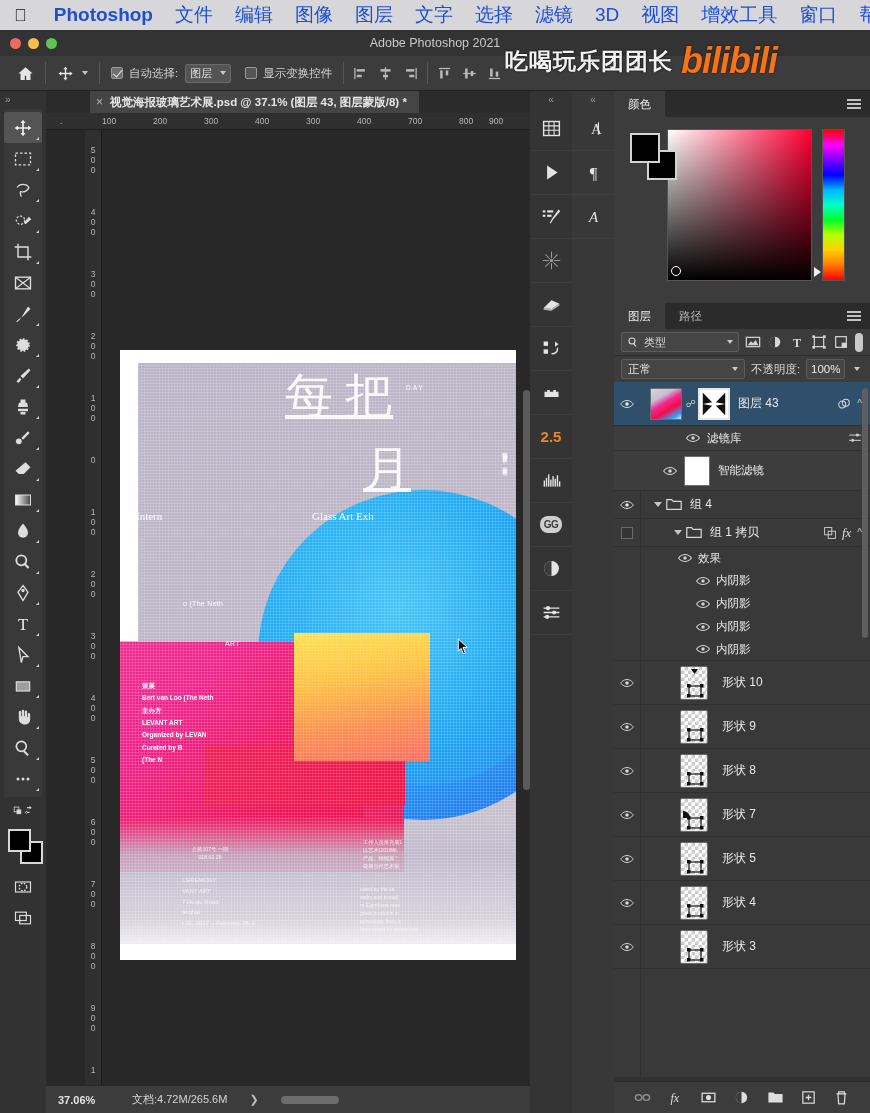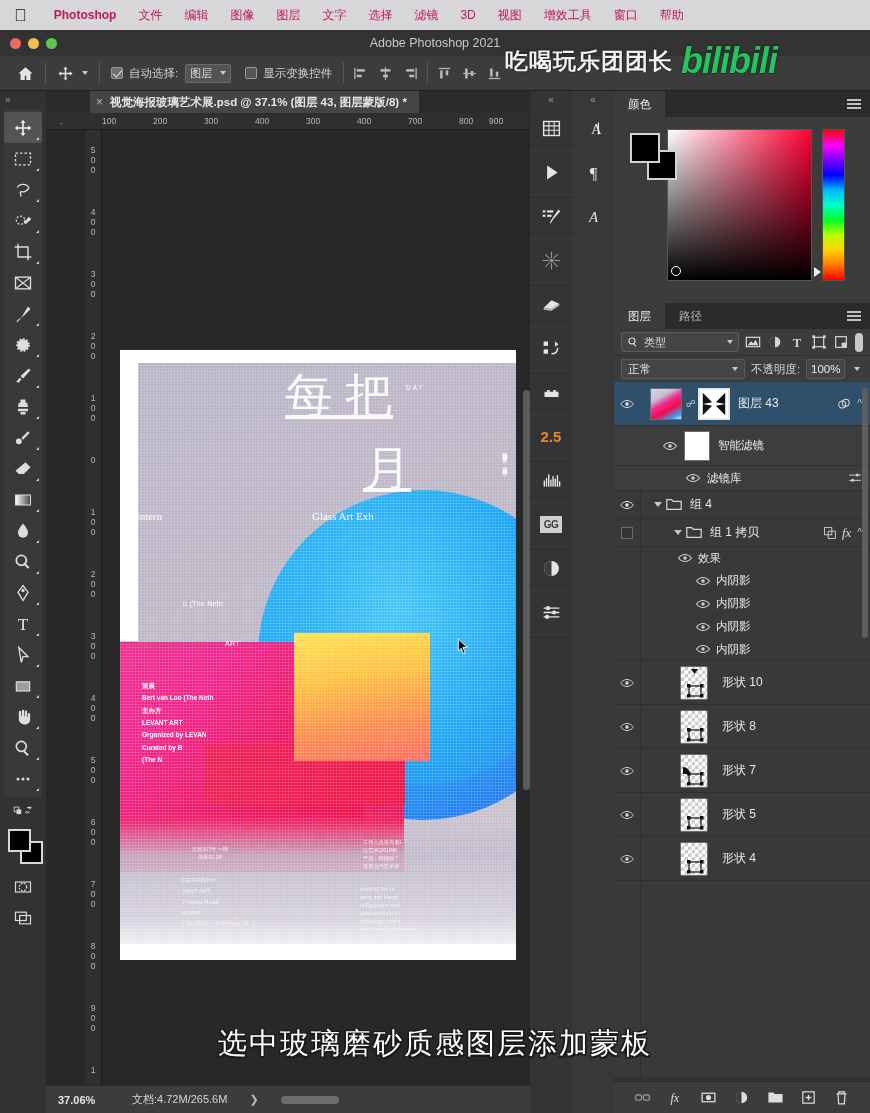--- a/index.html
+++ b/index.html
@@ -11,21 +11,21 @@
   }
   #app{position:relative;width:870px;height:1113px;}
 
   
   .macbar{
     position:absolute;top:0;left:0;width:870px;height:30px;
     background:#d7d7d9;display:flex;align-items:center;
     padding-left:14px;gap:0;
   }
   .macbar .apple{font-size:17px;line-height:1;color:#111;margin-right:16px;}
-  .macbar .mi{font-size:12px;color:#be185d;padding:0 11px;white-space:nowrap;}
+  .macbar .mi{font-size:19px;color:#1d4ed8;padding:0 11px;white-space:nowrap;}
   .macbar .mi.bold{font-weight:bold;}
 
   
   .titlebar{
     position:absolute;top:30px;left:0;width:870px;height:26px;
     background:#333333;display:flex;align-items:center;
   }
   .traffic{display:flex;gap:7px;padding-left:10px;}
   .dot{width:11px;height:11px;border-radius:50%;}
   .dot.r{background:#ec6a5e;} .dot.y{background:#f5bf4f;} .dot.g{background:#61c554;}
@@ -53,21 +53,21 @@
       border-top:4px solid #c8c8c8;}
   .alignIco{width:17px;height:15px;margin:0 4px;opacity:.85;}
 
   
   .wm{
     position:absolute;top:40px;left:505px;display:flex;align-items:center;gap:8px;
     pointer-events:none;
   }
   .wm .t1{font-size:23px;color:#f2f2f2;font-weight:bold;letter-spacing:1px;
      text-shadow:0 0 2px #000;}
-  .wm .t2{font-size:36px;color:#22c55e;font-weight:bold;font-style:italic;
+  .wm .t2{font-size:36px;color:#f97316;font-weight:bold;font-style:italic;
      letter-spacing:-1px;text-shadow:0 0 2px #000;}
 
   
   .leftcol{
     position:absolute;top:91px;left:0;width:46px;height:1022px;background:#323232;
   }
   .lc-head{height:16px;display:flex;align-items:center;justify-content:flex-start;
      padding-left:5px;color:#9a9a9a;font-size:10px;}
   .toolbox{margin:2px 4px 0 4px;background:#393939;border-radius:2px;padding:3px 0;}
   .tool{height:31px;display:flex;align-items:center;justify-content:center;position:relative;}
@@ -157,21 +157,21 @@
   
   .rail{position:absolute;top:91px;width:42px;height:1022px;background:#343434;}
   .rail.r1{left:530px;}
   .rail.r2{left:572px;background:#383838;}
   .railHead{height:16px;color:#9a9a9a;font-size:10px;display:flex;align-items:center;justify-content:center;}
   .ri{height:44px;display:flex;align-items:center;justify-content:center;
       border-bottom:1px solid #3e3e3e;position:relative;}
   .ri svg{width:21px;height:21px;}
   .ri .num{font-size:15px;font-weight:bold;color:#e8862a;}
   .ri .gg{font-size:10px;font-weight:bold;color:#3b3b3b;background:#cfcfcf;
-      padding:3px 4px;border-radius:0;letter-spacing:-.5px;}
+      padding:3px 4px;border-radius:8px;letter-spacing:-.5px;}
 
   
   .rightPanel{position:absolute;top:91px;left:614px;width:256px;height:1022px;background:#323232;}
 
   .panelTabs{height:26px;background:#2b2b2b;display:flex;align-items:flex-end;position:relative;}
   .ptab{height:26px;padding:0 14px;display:flex;align-items:center;font-size:11.5px;color:#b9b9b9;}
   .ptab.act{background:#3c3c3c;color:#eaeaea;font-family:Liberation Serif, serif;}
   .hamb{position:absolute;right:9px;top:8px;width:14px;height:10px;}
   .hamb i{display:block;height:1.6px;background:#c2c2c2;margin-bottom:2.6px;}
 
@@ -948,50 +948,50 @@
           <span class="lname">图层 43</span>
           <span class="rightIcons">
             <svg width="14" height="14" viewBox="0 0 24 24">
                 <circle cx="9" cy="13" r="6" fill="none" stroke="#d8d8d8" stroke-width="1.8"></circle>
                 <circle cx="15" cy="10" r="6" fill="none" stroke="#d8d8d8" stroke-width="1.8"></circle>
               </svg>
             <span class="chev">^</span>
           </span>
         </div>
 
+        <div class="li" style="height:25px;background:#3d3d3d;border-bottom:1px solid #303030">
+          <span class="eye" style="margin-left:70px;flex:0 0 18px">
+            <svg class="smallEye" viewBox="0 0 24 14">
+                <path fill="none" stroke="#cfcfcf" stroke-width="2" d="M1 7s4.5-6 11-6 11 6 11 6-4.5 6-11 6S1 7 1 7z"></path>
+                <circle cx="12" cy="7" r="3" fill="#cfcfcf"></circle>
+              </svg>
+          </span>
+          <span class="lname sm" style="margin-left:5px">滤镜库</span>
+          <span class="rightIcons">
+            <svg width="14" height="12" viewBox="0 0 24 20">
+                <g stroke="#d0d0d0" stroke-width="1.7">
+                  <path d="M2 5h20M2 14h20"></path>
+                </g>
+                <circle cx="16" cy="5" r="2.6" fill="#d0d0d0"></circle>
+                <circle cx="8" cy="14" r="2.6" fill="#d0d0d0"></circle>
+              </svg>
+          </span>
+        </div>
+
         <div class="li" style="height:40px;background:#3d3d3d">
           <span class="eye" style="margin-left:46px;flex:0 0 20px">
             <svg viewBox="0 0 24 14">
                 <path fill="none" stroke="#d6d6d6" stroke-width="1.8" d="M1 7s4.5-6 11-6 11 6 11 6-4.5 6-11 6S1 7 1 7z"></path>
                 <circle cx="12" cy="7" r="3" fill="#d6d6d6"></circle>
               </svg>
           </span>
           <span class="thumb" style="width:26px;height:30px;margin-left:4px;background:#fff"></span>
           <span class="lname sm">智能滤镜</span>
         </div>
 
-        <div class="li" style="height:25px;background:#3d3d3d;border-bottom:1px solid #303030">
-          <span class="eye" style="margin-left:70px;flex:0 0 18px">
-            <svg class="smallEye" viewBox="0 0 24 14">
-                <path fill="none" stroke="#cfcfcf" stroke-width="2" d="M1 7s4.5-6 11-6 11 6 11 6-4.5 6-11 6S1 7 1 7z"></path>
-                <circle cx="12" cy="7" r="3" fill="#cfcfcf"></circle>
-              </svg>
-          </span>
-          <span class="lname sm" style="margin-left:5px">滤镜库</span>
-          <span class="rightIcons">
-            <svg width="14" height="12" viewBox="0 0 24 20">
-                <g stroke="#d0d0d0" stroke-width="1.7">
-                  <path d="M2 5h20M2 14h20"></path>
-                </g>
-                <circle cx="16" cy="5" r="2.6" fill="#d0d0d0"></circle>
-                <circle cx="8" cy="14" r="2.6" fill="#d0d0d0"></circle>
-              </svg>
-          </span>
-        </div>
-
         <div class="li" style="height:28px">
           <span class="eye">
             <svg viewBox="0 0 24 14">
                 <path fill="none" stroke="#e8e8e8" stroke-width="1.7" d="M1 7s4.5-6 11-6 11 6 11 6-4.5 6-11 6S1 7 1 7z"></path>
                 <circle cx="12" cy="7" r="3" fill="#e8e8e8"></circle>
               </svg>
           </span>
           <span class="tri" style="margin-left:14px"></span>
           <svg width="16" height="13" viewBox="0 0 20 16">
               <path fill="none" stroke="#d8d8d8" stroke-width="1.5" d="M1 14V2h6l2 2h10v10z"></path>
@@ -1082,91 +1082,90 @@
                   <rect x="6" y="17" width="3.5" height="3.5"></rect>
                   <rect x="19" y="17" width="3.5" height="3.5"></rect>
                   <rect x="6" y="27" width="3.5" height="3.5"></rect>
                   <rect x="19" y="27" width="3.5" height="3.5"></rect>
                 </g>
             </svg>
           </span>
           <span class="lname">形状 10</span>
         </div>
 
-
         <div class="li">
           <span class="eye">
             <svg viewBox="0 0 24 14">
                 <path fill="none" stroke="#d8d8d8" stroke-width="1.7" d="M1 7s4.5-6 11-6 11 6 11 6-4.5 6-11 6S1 7 1 7z"></path>
                 <circle cx="12" cy="7" r="3" fill="#d8d8d8"></circle>
               </svg>
           </span>
           <span class="thumb chk" style="width:28px;height:34px;margin-left:40px">
             <svg viewBox="0 0 28 34" width="28" height="34">
               <g fill="none" stroke="#222" stroke-width="1.3">
                   <rect x="8" y="19" width="12" height="10"></rect>
                 </g>
               <g fill="#111">
                   <rect x="6" y="17" width="3.5" height="3.5"></rect>
                   <rect x="19" y="17" width="3.5" height="3.5"></rect>
                   <rect x="6" y="27" width="3.5" height="3.5"></rect>
                   <rect x="19" y="27" width="3.5" height="3.5"></rect>
                 </g>
             </svg>
           </span>
-          <span class="lname">形状 8</span>
+          <span class="lname">形状 9</span>
         </div>
 
         <div class="li">
           <span class="eye">
             <svg viewBox="0 0 24 14">
                 <path fill="none" stroke="#d8d8d8" stroke-width="1.7" d="M1 7s4.5-6 11-6 11 6 11 6-4.5 6-11 6S1 7 1 7z"></path>
                 <circle cx="12" cy="7" r="3" fill="#d8d8d8"></circle>
               </svg>
           </span>
           <span class="thumb chk" style="width:28px;height:34px;margin-left:40px">
             <svg viewBox="0 0 28 34" width="28" height="34">
-              <path fill="#111" d="M2 12c4 0 7 3 7 7H2z"></path>
               <g fill="none" stroke="#222" stroke-width="1.3">
                   <rect x="8" y="19" width="12" height="10"></rect>
                 </g>
               <g fill="#111">
                   <rect x="6" y="17" width="3.5" height="3.5"></rect>
                   <rect x="19" y="17" width="3.5" height="3.5"></rect>
                   <rect x="6" y="27" width="3.5" height="3.5"></rect>
                   <rect x="19" y="27" width="3.5" height="3.5"></rect>
                 </g>
             </svg>
           </span>
-          <span class="lname">形状 7</span>
-        </div>
-
+          <span class="lname">形状 8</span>
+        </div>
 
         <div class="li">
           <span class="eye">
             <svg viewBox="0 0 24 14">
                 <path fill="none" stroke="#d8d8d8" stroke-width="1.7" d="M1 7s4.5-6 11-6 11 6 11 6-4.5 6-11 6S1 7 1 7z"></path>
                 <circle cx="12" cy="7" r="3" fill="#d8d8d8"></circle>
               </svg>
           </span>
           <span class="thumb chk" style="width:28px;height:34px;margin-left:40px">
             <svg viewBox="0 0 28 34" width="28" height="34">
+              <path fill="#111" d="M2 12c4 0 7 3 7 7H2z"></path>
               <g fill="none" stroke="#222" stroke-width="1.3">
                   <rect x="8" y="19" width="12" height="10"></rect>
                 </g>
               <g fill="#111">
                   <rect x="6" y="17" width="3.5" height="3.5"></rect>
                   <rect x="19" y="17" width="3.5" height="3.5"></rect>
                   <rect x="6" y="27" width="3.5" height="3.5"></rect>
                   <rect x="19" y="27" width="3.5" height="3.5"></rect>
                 </g>
             </svg>
           </span>
-          <span class="lname">形状 5</span>
-        </div>
+          <span class="lname">形状 7</span>
+        </div>
+
 
         <div class="li">
           <span class="eye">
             <svg viewBox="0 0 24 14">
                 <path fill="none" stroke="#d8d8d8" stroke-width="1.7" d="M1 7s4.5-6 11-6 11 6 11 6-4.5 6-11 6S1 7 1 7z"></path>
                 <circle cx="12" cy="7" r="3" fill="#d8d8d8"></circle>
               </svg>
           </span>
           <span class="thumb chk" style="width:28px;height:34px;margin-left:40px">
             <svg viewBox="0 0 28 34" width="28" height="34">
@@ -1174,23 +1173,68 @@
                   <rect x="8" y="19" width="12" height="10"></rect>
                 </g>
               <g fill="#111">
                   <rect x="6" y="17" width="3.5" height="3.5"></rect>
                   <rect x="19" y="17" width="3.5" height="3.5"></rect>
                   <rect x="6" y="27" width="3.5" height="3.5"></rect>
                   <rect x="19" y="27" width="3.5" height="3.5"></rect>
                 </g>
             </svg>
           </span>
+          <span class="lname">形状 5</span>
+        </div>
+
+        <div class="li">
+          <span class="eye">
+            <svg viewBox="0 0 24 14">
+                <path fill="none" stroke="#d8d8d8" stroke-width="1.7" d="M1 7s4.5-6 11-6 11 6 11 6-4.5 6-11 6S1 7 1 7z"></path>
+                <circle cx="12" cy="7" r="3" fill="#d8d8d8"></circle>
+              </svg>
+          </span>
+          <span class="thumb chk" style="width:28px;height:34px;margin-left:40px">
+            <svg viewBox="0 0 28 34" width="28" height="34">
+              <g fill="none" stroke="#222" stroke-width="1.3">
+                  <rect x="8" y="19" width="12" height="10"></rect>
+                </g>
+              <g fill="#111">
+                  <rect x="6" y="17" width="3.5" height="3.5"></rect>
+                  <rect x="19" y="17" width="3.5" height="3.5"></rect>
+                  <rect x="6" y="27" width="3.5" height="3.5"></rect>
+                  <rect x="19" y="27" width="3.5" height="3.5"></rect>
+                </g>
+            </svg>
+          </span>
           <span class="lname">形状 4</span>
         </div>
 
+        <div class="li">
+          <span class="eye">
+            <svg viewBox="0 0 24 14">
+                <path fill="none" stroke="#d8d8d8" stroke-width="1.7" d="M1 7s4.5-6 11-6 11 6 11 6-4.5 6-11 6S1 7 1 7z"></path>
+                <circle cx="12" cy="7" r="3" fill="#d8d8d8"></circle>
+              </svg>
+          </span>
+          <span class="thumb chk" style="width:28px;height:34px;margin-left:40px">
+            <svg viewBox="0 0 28 34" width="28" height="34">
+              <g fill="none" stroke="#222" stroke-width="1.3">
+                  <rect x="8" y="19" width="12" height="10"></rect>
+                </g>
+              <g fill="#111">
+                  <rect x="6" y="17" width="3.5" height="3.5"></rect>
+                  <rect x="19" y="17" width="3.5" height="3.5"></rect>
+                  <rect x="6" y="27" width="3.5" height="3.5"></rect>
+                  <rect x="19" y="27" width="3.5" height="3.5"></rect>
+                </g>
+            </svg>
+          </span>
+          <span class="lname">形状 3</span>
+        </div>
 
         <div class="panelScroll"></div>
       </div>
 
       <div class="lfooter">
         <span class="fi">
           <svg viewBox="0 0 24 24">
               <g fill="none" stroke="#8d8d8d" stroke-width="2">
                 <rect x="2" y="8" width="9" height="8" rx="4"></rect>
                 <rect x="13" y="8" width="9" height="8" rx="4"></rect>
@@ -1227,15 +1271,14 @@
         </span>
         <span class="fi">
           <svg viewBox="0 0 24 24">
               <path fill="none" stroke="#dedede" stroke-width="1.7" d="M5 7h14M8 7V4h8v3M7 7l1 14h8l1-14"></path>
             </svg>
         </span>
       </div>
     </div>
   </div>
 
-  <div class="caption">选中玻璃磨砂质感图层添加蒙板</div>
 
 </div>
 
 </body></html>

